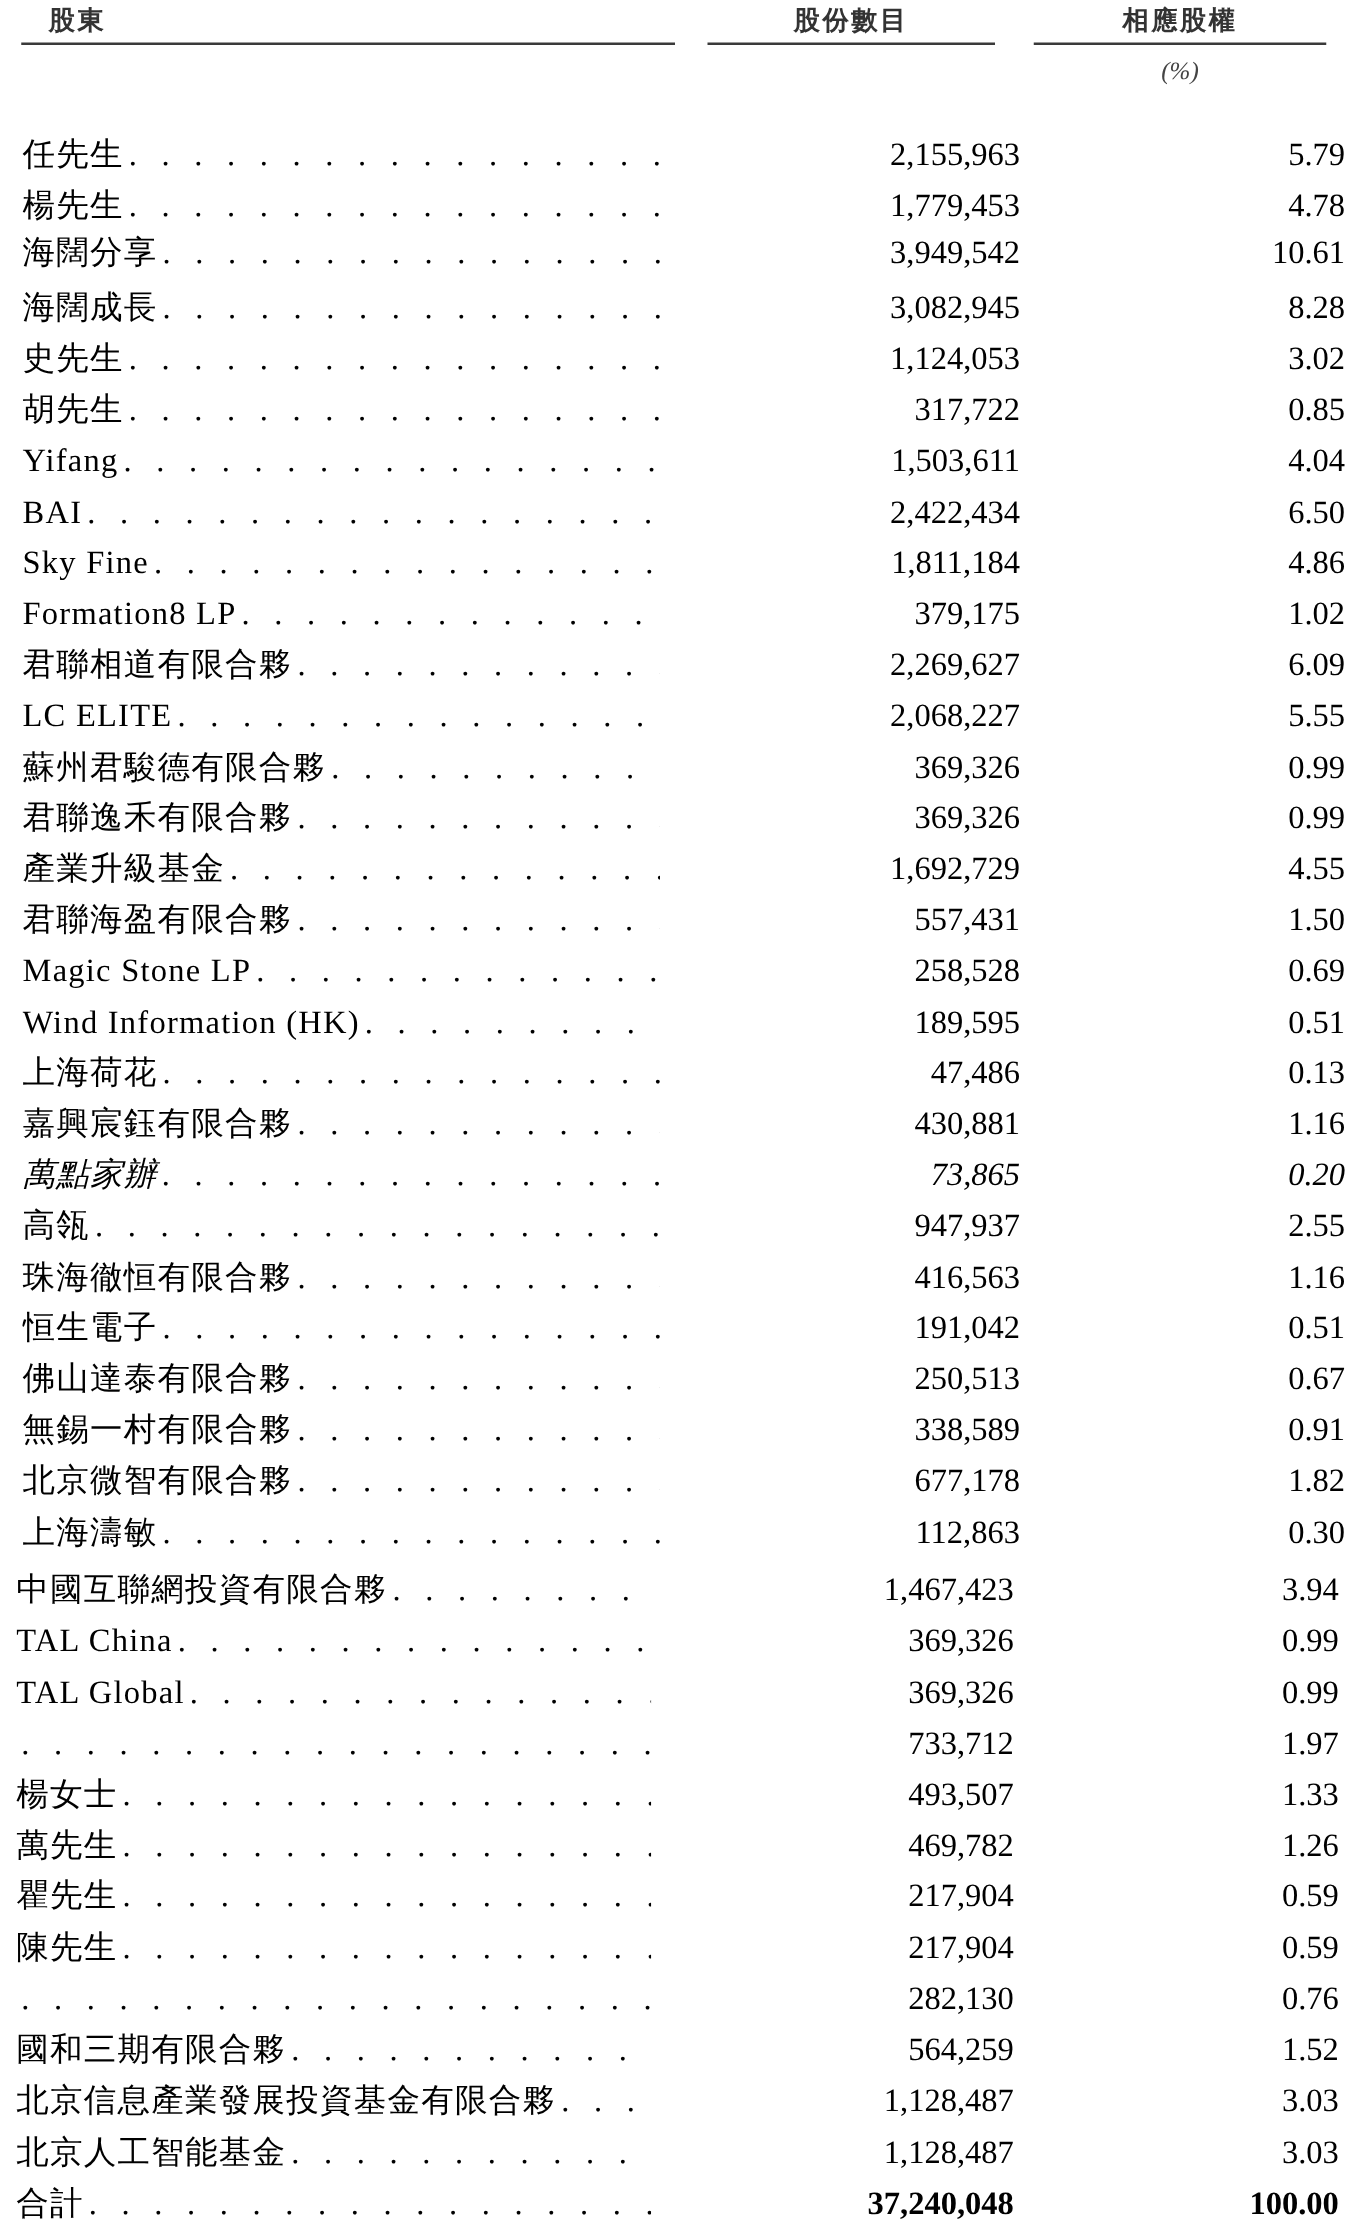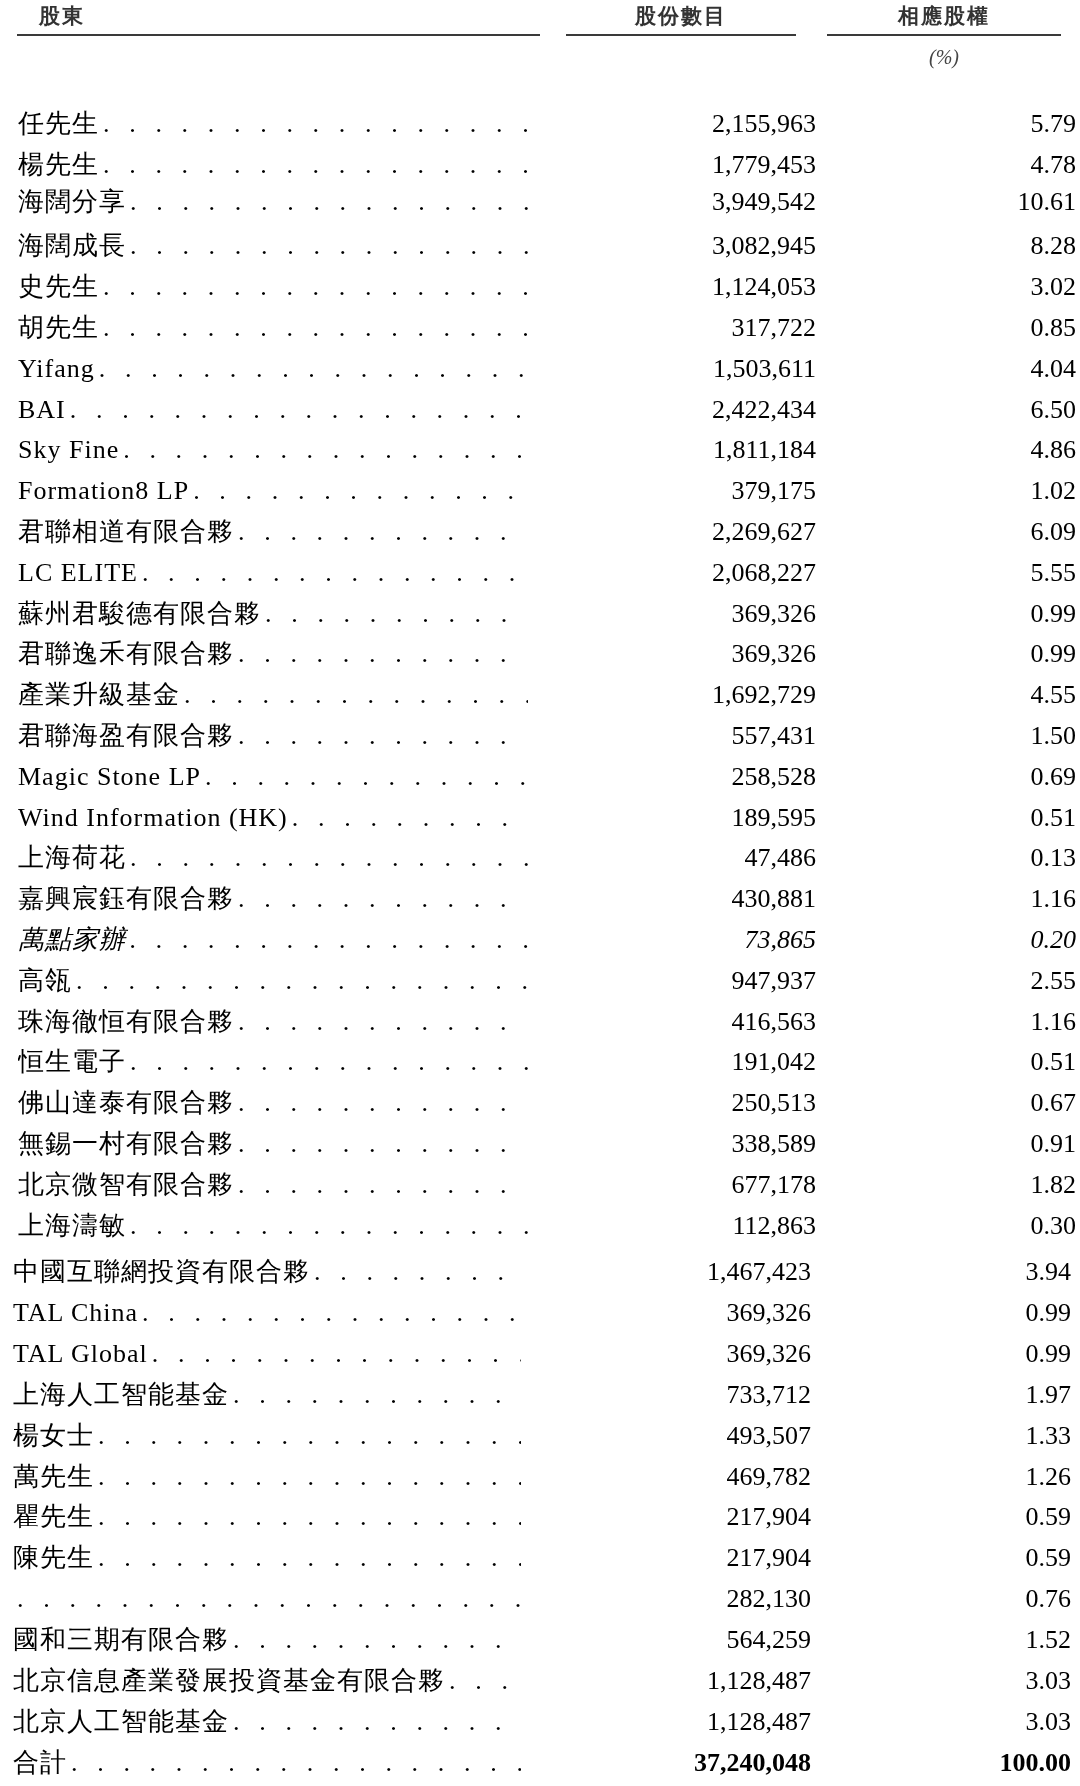--- a/index.html
+++ b/index.html
@@ -290,21 +290,20 @@
     <div class="row sec2" style="top: 1333.8px;">
     <div class="name">
       <span class="txt">TAL Global</span>
       <span class="dots">. . . . . . . . . . . . . . . . . . . . . . . . . . . . . . . . . . . . . . . . . . . . . . . . . .</span>
     </div>
     <div class="shares">369,326</div>
     <div class="pct">0.99</div>
   </div>
     <div class="row sec2" style="top: 1374.7px;">
     <div class="name">
-      <span class="txt">上海人工智能基金</span>
       <span class="dots">. . . . . . . . . . . . . . . . . . . . . . . . . . . . . . . . . . . . . . . . . . . . . . . . . .</span>
     </div>
     <div class="shares">733,712</div>
     <div class="pct">1.97</div>
   </div>
     <div class="row sec2" style="top: 1415.6px;">
     <div class="name">
       <span class="txt">楊女士</span>
       <span class="dots">. . . . . . . . . . . . . . . . . . . . . . . . . . . . . . . . . . . . . . . . . . . . . . . . . .</span>
     </div>

